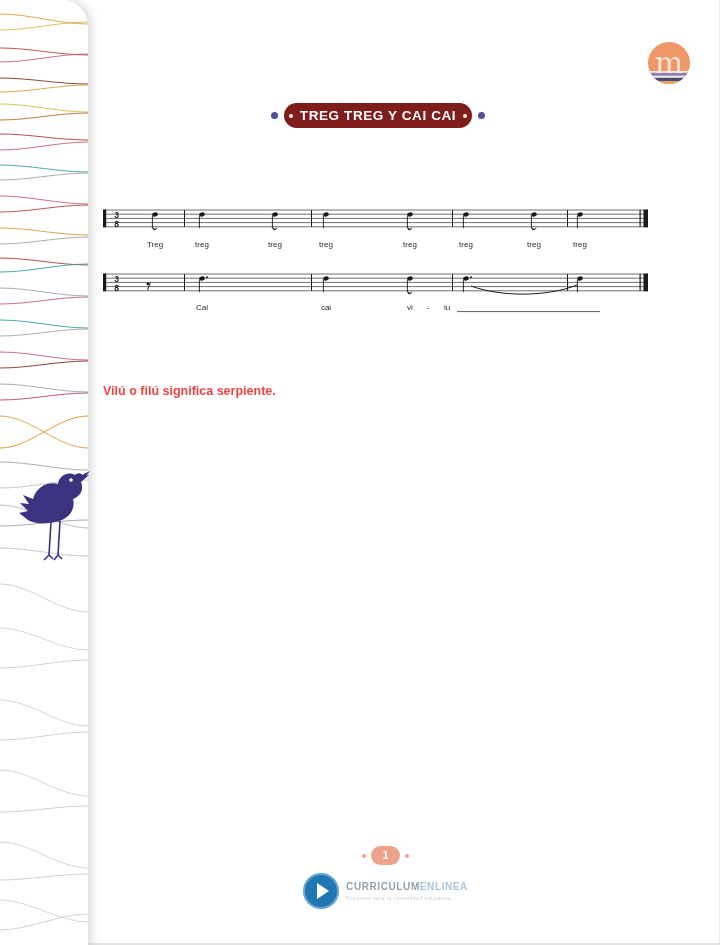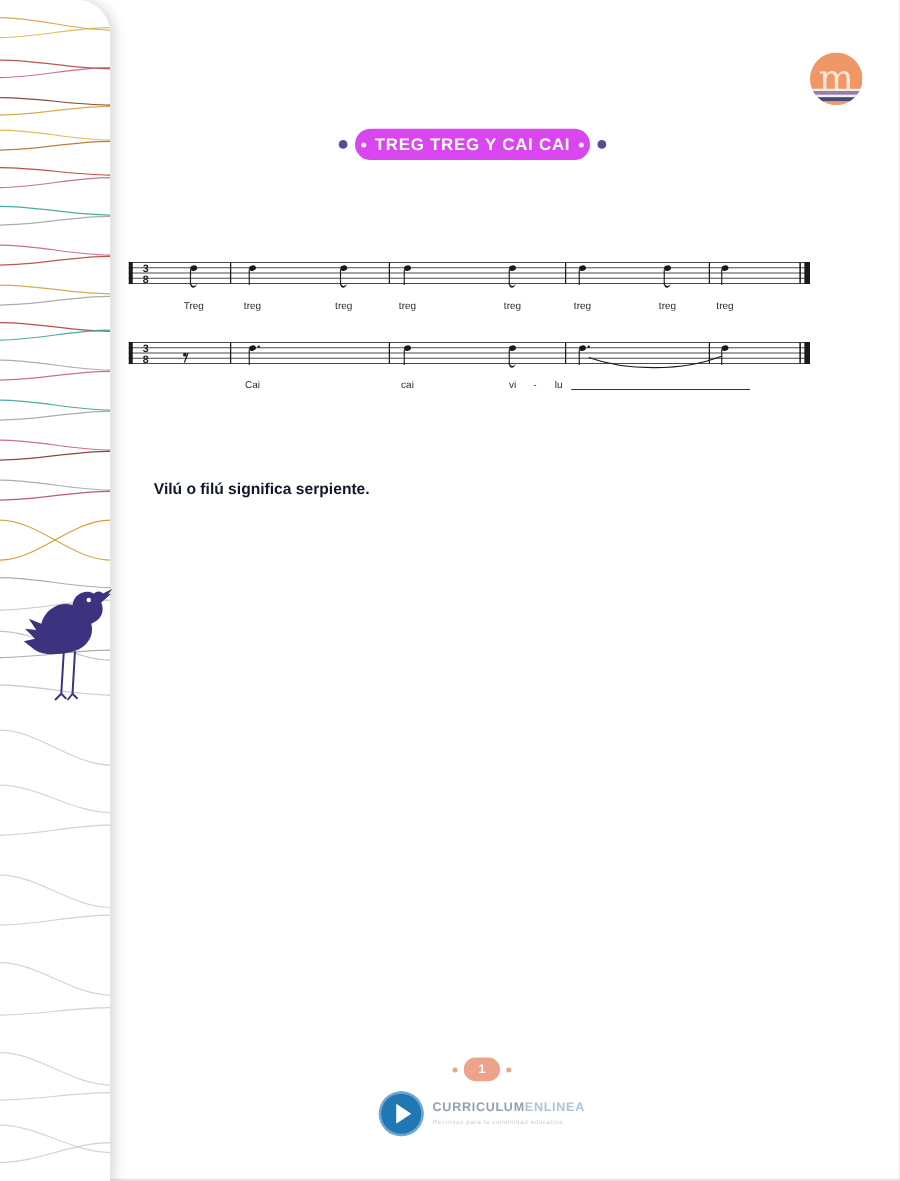--- a/index.html
+++ b/index.html
@@ -19,34 +19,34 @@
   .strip svg{position:absolute;left:0;top:0;}
   .bird{position:absolute;left:10px;top:465px;z-index:3;}
   
   .mlogo{position:absolute;left:648px;top:42px;width:42px;height:42px;z-index:4;}
   
   .content{position:absolute;left:103px;top:0;width:550px;z-index:4;}
   .badge-row{position:absolute;top:103px;left:0;width:100%;
     display:flex;align-items:center;justify-content:center;gap:6px;}
   .badge-dot{width:7px;height:7px;border-radius:50%;background:#544e99;flex:0 0 auto;}
   .title-badge{
-    position:relative;background:#d946ef;color:#ffffff;
+    position:relative;background:#7f1d1d;color:#ffffff;
     font-weight:bold;font-size:13.5px;letter-spacing:.6px;
     padding:5px 16px;border-radius:13px;white-space:nowrap;text-align:right;
   }
   .title-badge::before,.title-badge::after{
     content:"";position:absolute;top:50%;margin-top:-2px;width:4px;height:4px;
     border-radius:50%;background:#ffffff;opacity:.9;
   }
   .title-badge::before{left:5px;}
   .title-badge::after{right:5px;}
   .music{position:absolute;left:95px;top:198px;z-index:4;}
   .music text{font-family:"Liberation Sans",sans-serif;}
   .textblock{position:absolute;left:103px;top:383px;width:535px;z-index:4;
-    color:#0f172a;font-size:12.5px;line-height:17px;margin-left:20px;}
+    color:#ef4444;font-size:12.5px;line-height:17px;}
   .note-line{font-weight:bold;margin:0 0 19px 0;}
   .para{margin:0;}
   
   .footer{position:absolute;left:103px;top:846px;width:565px;z-index:4;}
   .pagenum-row{display:flex;align-items:center;justify-content:center;gap:5px;}
   .pagenum-dot{width:4px;height:4px;border-radius:50%;background:#eda38b;}
   .pagenum-badge{background:#eda38b;color:#ffffff;font-weight:bold;font-size:10px;
     padding:4px 12px;border-radius:11px;}
   .logo-row{margin-top:8px;display:flex;align-items:center;justify-content:center;gap:7px;}
   .play-circle{width:36px;height:36px;border-radius:50%;background:#2077b4;

